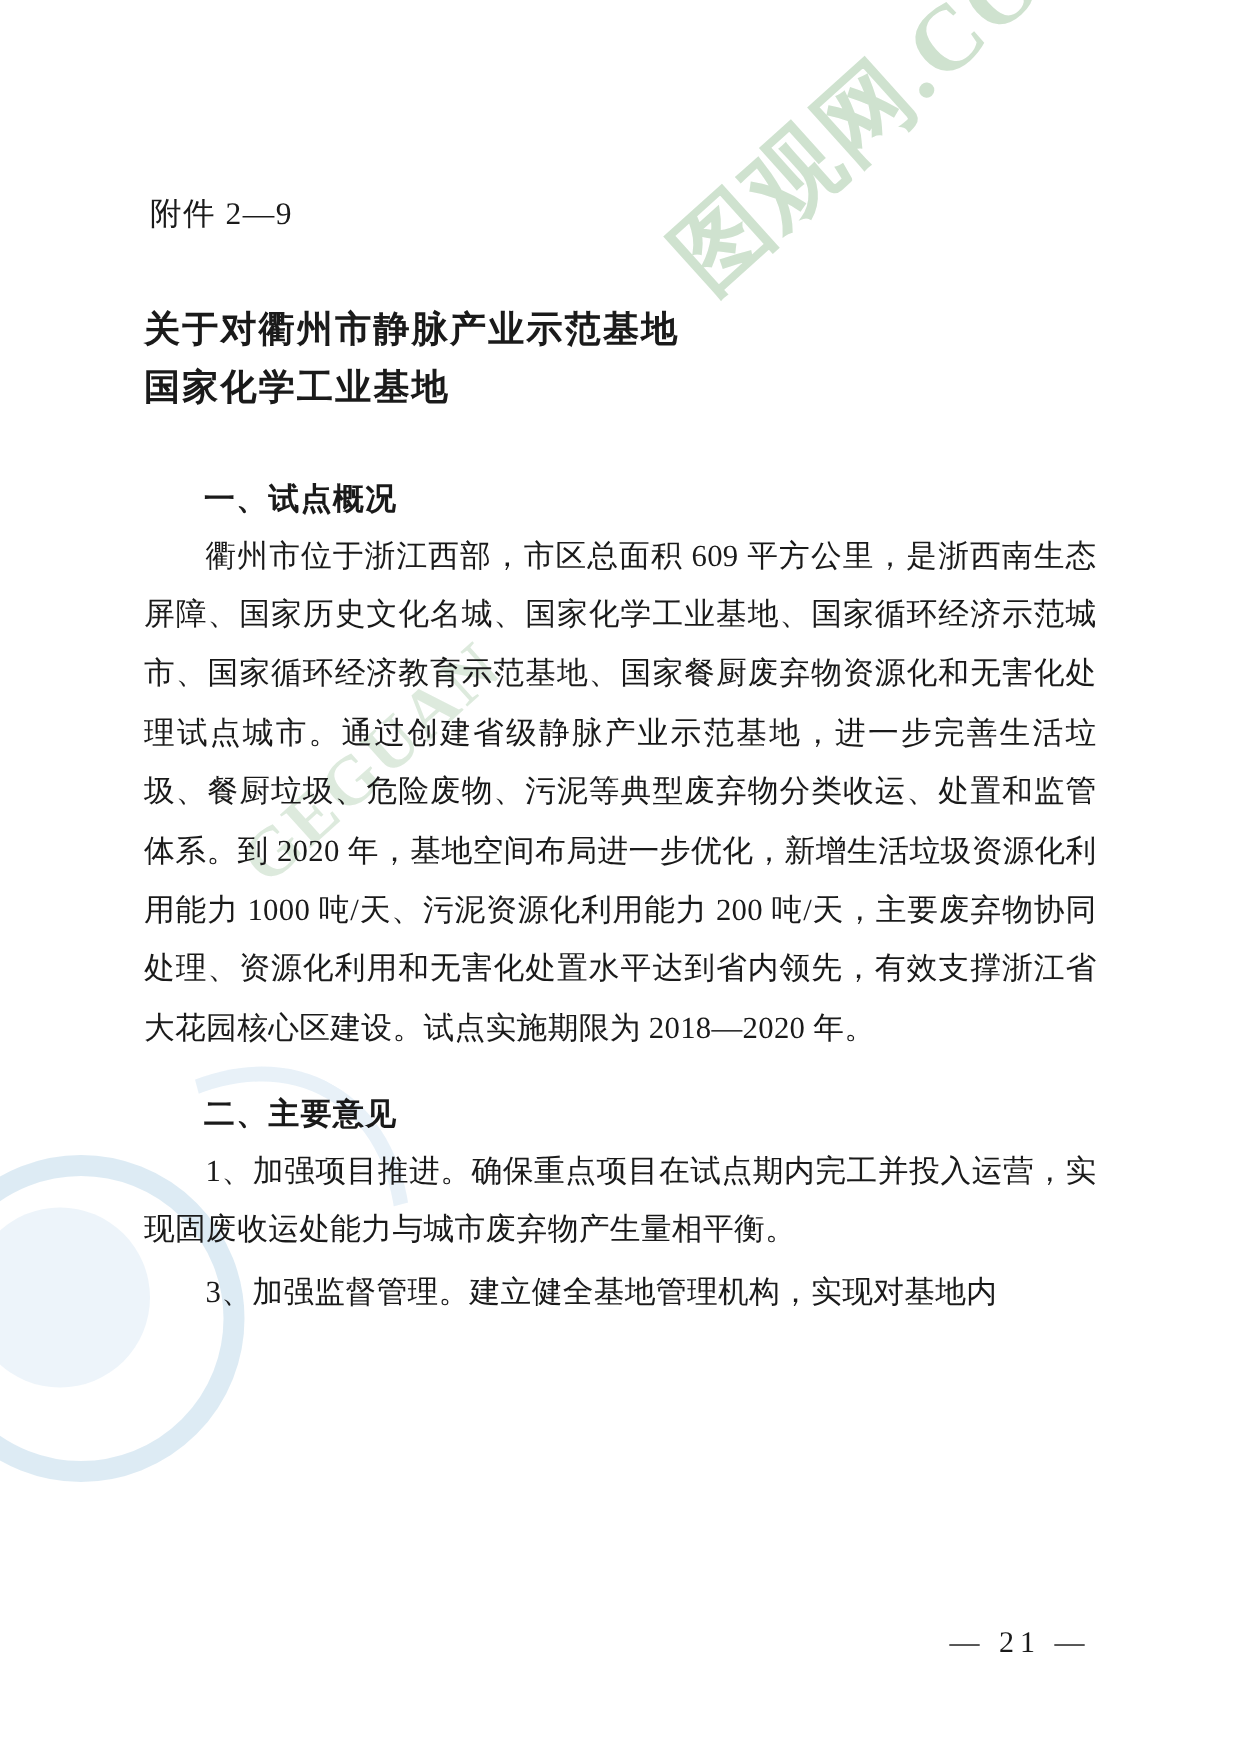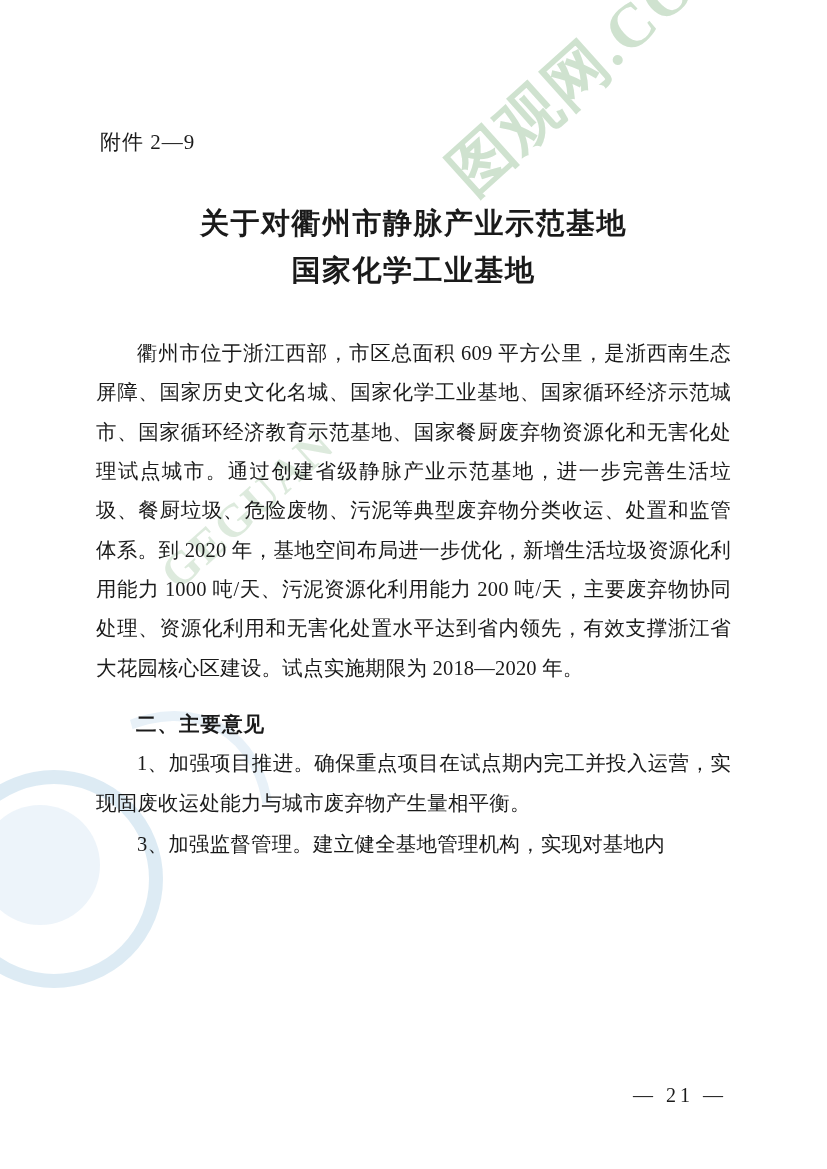--- a/index.html
+++ b/index.html
@@ -93,22 +93,22 @@
   }
 
   .attachment-no {
     font-size: 21px;
     letter-spacing: 1px;
     margin: 0 0 44px 4px;
     font-family: "Liberation Serif", "DejaVu Serif", serif;
   }
 
   .doc-title {
-    text-align: center;
-    font-size: 29px;
+    text-align: left;
+    font-size: 24px;
     font-weight: bold;
     line-height: 1.62;
     letter-spacing: 1.5px;
     margin: 0 0 40px 0;
     font-family: "DejaVu Serif", "Liberation Serif", serif;
   }
   .doc-title .tline {
     display: block;
   }
 
@@ -153,20 +153,21 @@
 
 <div class="page">
 
   <div class="attachment-no">附件 2—9</div>
 
   <h1 class="doc-title">
     <span class="tline">关于对衢州市静脉产业示范基地</span>
     <span class="tline">国家化学工业基地</span>
   </h1>
 
+  <h2 class="section-heading">一、试点概况</h2>
   <p class="body-text">衢州市位于浙江西部，市区总面积 609 平方公里，是浙西南生态屏障、国家历史文化名城、国家化学工业基地、国家循环经济示范城市、国家循环经济教育示范基地、国家餐厨废弃物资源化和无害化处理试点城市。通过创建省级静脉产业示范基地，进一步完善生活垃圾、餐厨垃圾、危险废物、污泥等典型废弃物分类收运、处置和监管体系。到 2020 年，基地空间布局进一步优化，新增生活垃圾资源化利用能力 1000 吨/天、污泥资源化利用能力 200 吨/天，主要废弃物协同处理、资源化利用和无害化处置水平达到省内领先，有效支撑浙江省大花园核心区建设。试点实施期限为 2018—2020 年。</p>
 
   <h2 class="section-heading">二、主要意见</h2>
   <p class="body-text">1、加强项目推进。确保重点项目在试点期内完工并投入运营，实现固废收运处能力与城市废弃物产生量相平衡。</p>
   <p class="body-text">3、加强监督管理。建立健全基地管理机构，实现对基地内</p>
 
 </div>
 
 <div class="page-footer">— 21 —</div>
 

